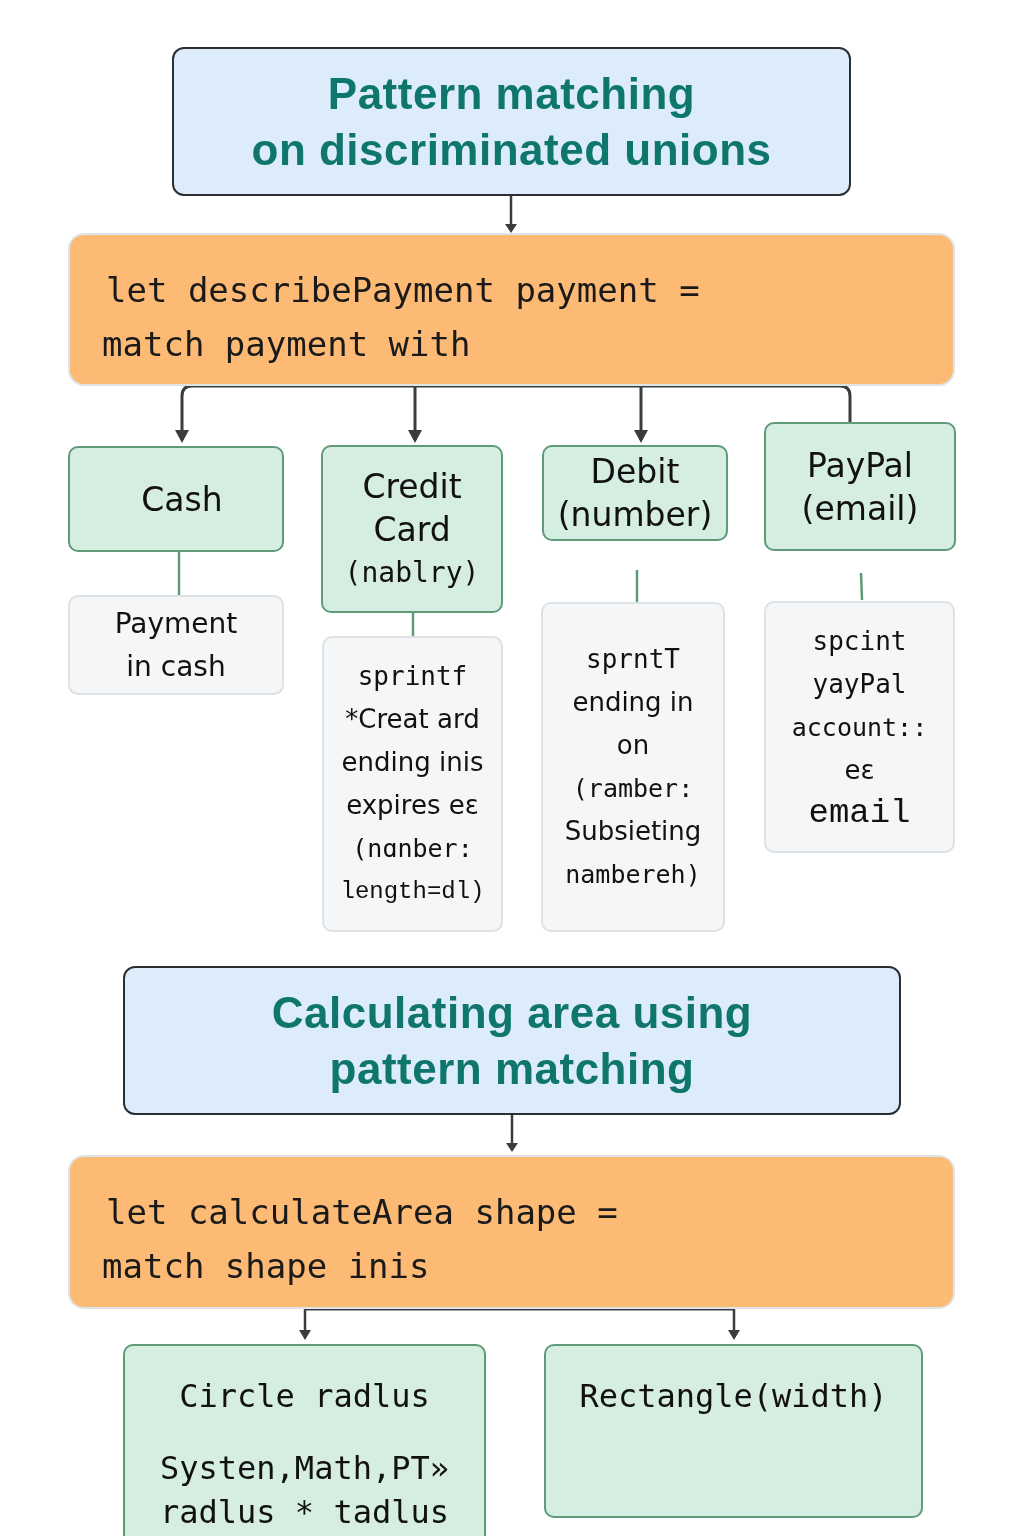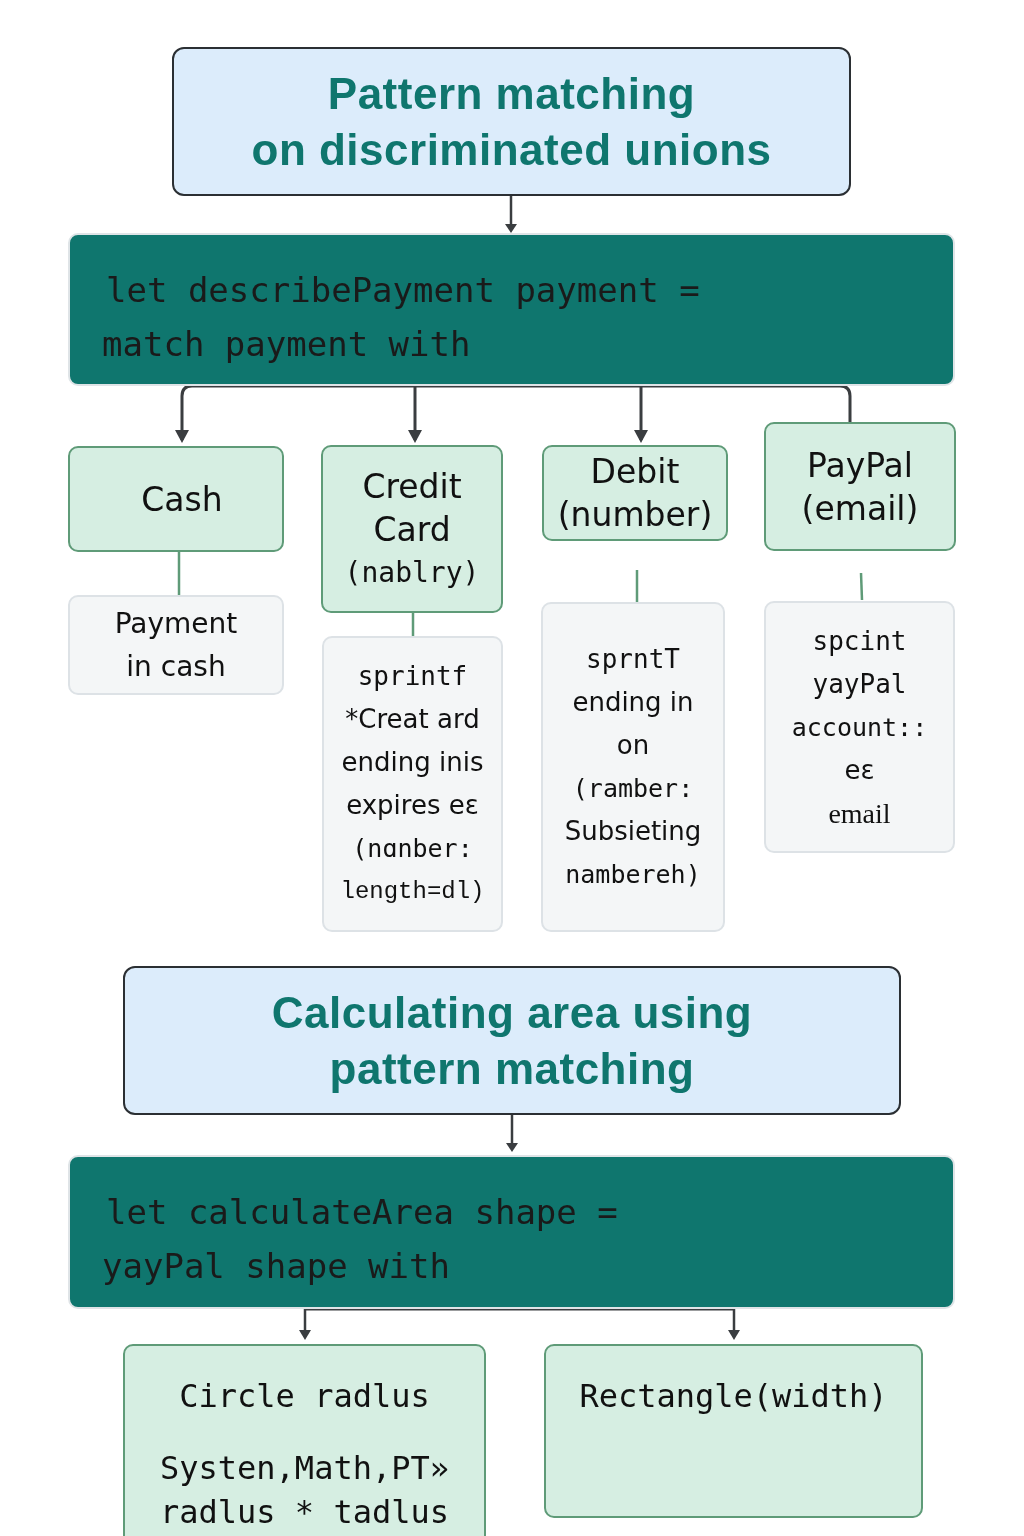--- a/index.html
+++ b/index.html
@@ -1,20 +1,20 @@
 <!DOCTYPE html>
 <html><head>
 <meta charset="utf-8">
 <style>
   html, body { margin: 0; padding: 0; background: #ffffff; }
   body { width: 1024px; height: 1536px; position: relative; overflow: hidden; font-family: "Liberation Sans", sans-serif; color: #111; }
   .abs { position: absolute; box-sizing: border-box; }
   .title-box { background: #dcecfb; border: 2.5px solid #2b2f33; border-radius: 12px; display: flex; flex-direction: column; align-items: center; justify-content: center; text-align: center; }
   .title-line { font-family: "Liberation Sans", sans-serif; font-weight: bold; font-size: 44px; line-height: 56px; letter-spacing: 0.5px; color: #0f766e; }
-  .code-box { background: #0f766e; border: 2px solid #dfe4e7; border-radius: 10px; padding: 28px 32px; }
+  .code-box { background: #fdba74; border: 2px solid #dfe4e7; border-radius: 16px; padding: 28px 32px; }
   .code-line { font-family: "DejaVu Sans Mono", "Liberation Mono", monospace; font-size: 34px; line-height: 54px; color: #1a1a1a; white-space: pre; }
   .case-box { background: #d6eee2; border: 2.5px solid #5f9b78; border-radius: 10px; display: flex; flex-direction: column; align-items: center; justify-content: center; text-align: center; }
   .case-line { font-family: "DejaVu Sans", sans-serif; font-size: 33px; line-height: 43px; color: #111; }
   .result-box { background: #f4f6f7; border: 2px solid #dde2e6; border-radius: 10px; display: flex; flex-direction: column; align-items: center; justify-content: center; text-align: center; }
   .result-line { font-family: "DejaVu Sans", sans-serif; font-size: 28px; line-height: 43px; color: #111; white-space: nowrap; }
   .shape-box { background: #d6eee2; border: 2.5px solid #5f9b78; border-radius: 10px; text-align: center; }
   .shape-line { font-family: "DejaVu Sans Mono", "Liberation Mono", monospace; font-size: 32px; color: #111; white-space: nowrap; }
   .svgwrap { position: absolute; left: 0; top: 0; width: 1024px; height: 1536px; pointer-events: none; }
 </style>
 </head>
@@ -100,31 +100,31 @@
 
 <div class="abs case-box" style="left:764px; top:422px; width:192px; height:129px;">
   <div class="case-line">PayPal</div>
   <div class="case-line">(email)</div>
 </div>
 <div class="abs result-box" style="left:764px; top:601px; width:191px; height:252px;">
   <div class="result-line" style="font-family:'DejaVu Sans Mono', monospace; font-size:26px;">spcint</div>
   <div class="result-line" style="font-family:'DejaVu Sans Mono', monospace; font-size:26px;">yayPal</div>
   <div class="result-line" style="font-family:'DejaVu Sans Mono', monospace; font-size:25px;">account::</div>
   <div class="result-line" style="font-size:26px;">eɛ</div>
-  <div class="result-line" style="font-family:Liberation Serif, serif; font-size:28px;">email</div>
+  <div class="result-line" style="font-family:Liberation Mono, monospace; font-size:34px;">email</div>
 </div>
 
 <div class="abs title-box" style="left:123px; top:966px; width:778px; height:149px;">
   <div class="title-line">Calculating area using</div>
   <div class="title-line">pattern matching</div>
 </div>
 
 <div class="abs code-box" style="left:68px; top:1155px; width:887px; height:154px;">
   <div class="code-line" style="padding-left:4px;">let calculateArea shape =</div>
-  <div class="code-line">yayPal shape with</div>
+  <div class="code-line">match shape inis</div>
 </div>
 
 <div class="abs shape-box" style="left:123px; top:1344px; width:363px; height:210px;">
   <div class="shape-line" style="margin-top:30px; line-height:40px;">Circle radlus</div>
   <div class="shape-line" style="margin-top:30px; line-height:44px;">Systen,Math,PT»</div>
   <div class="shape-line" style="line-height:44px;">radlus * tadlus</div>
 </div>
 
 <div class="abs shape-box" style="left:544px; top:1344px; width:379px; height:174px;">
   <div class="shape-line" style="margin-top:30px; line-height:40px;">Rectangle(width)</div>

